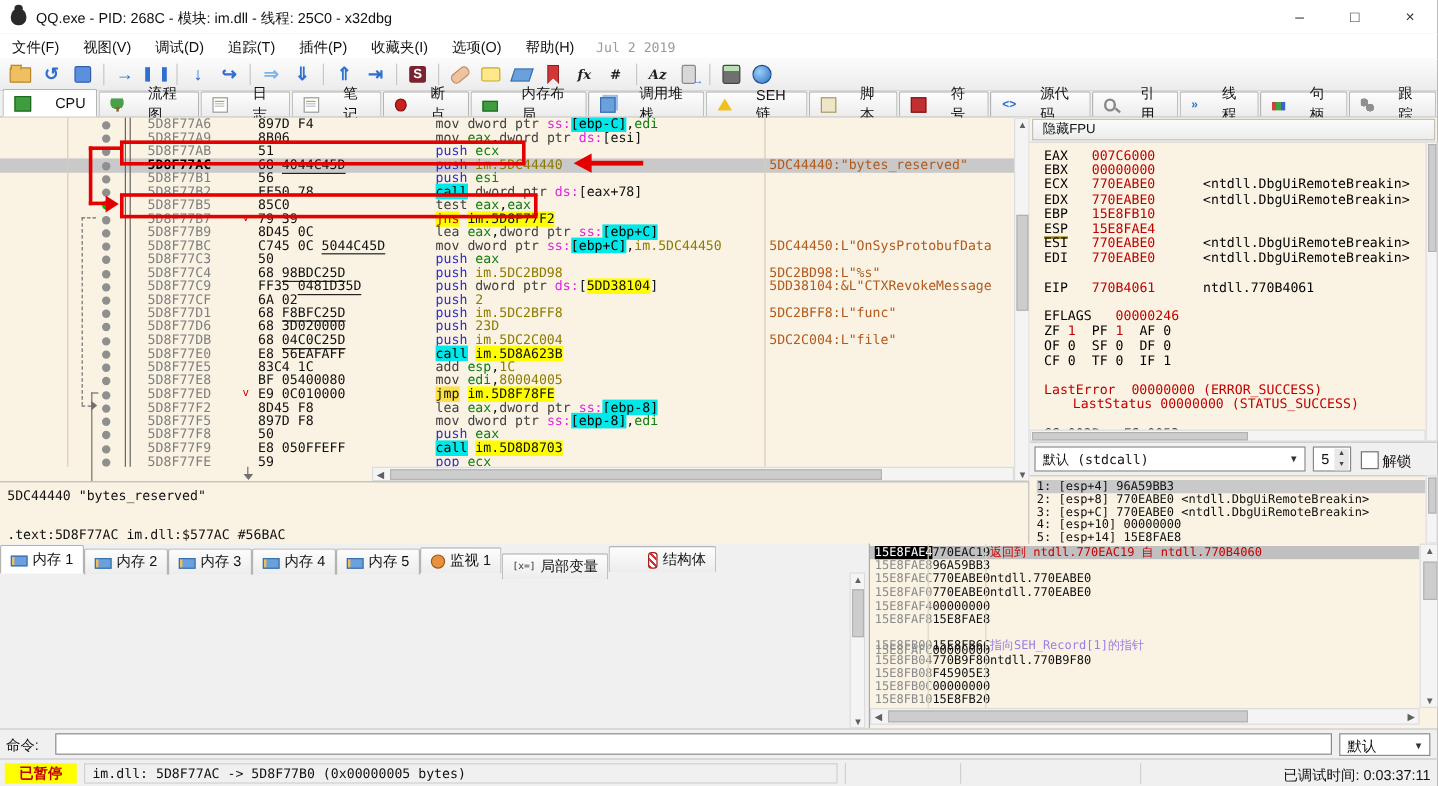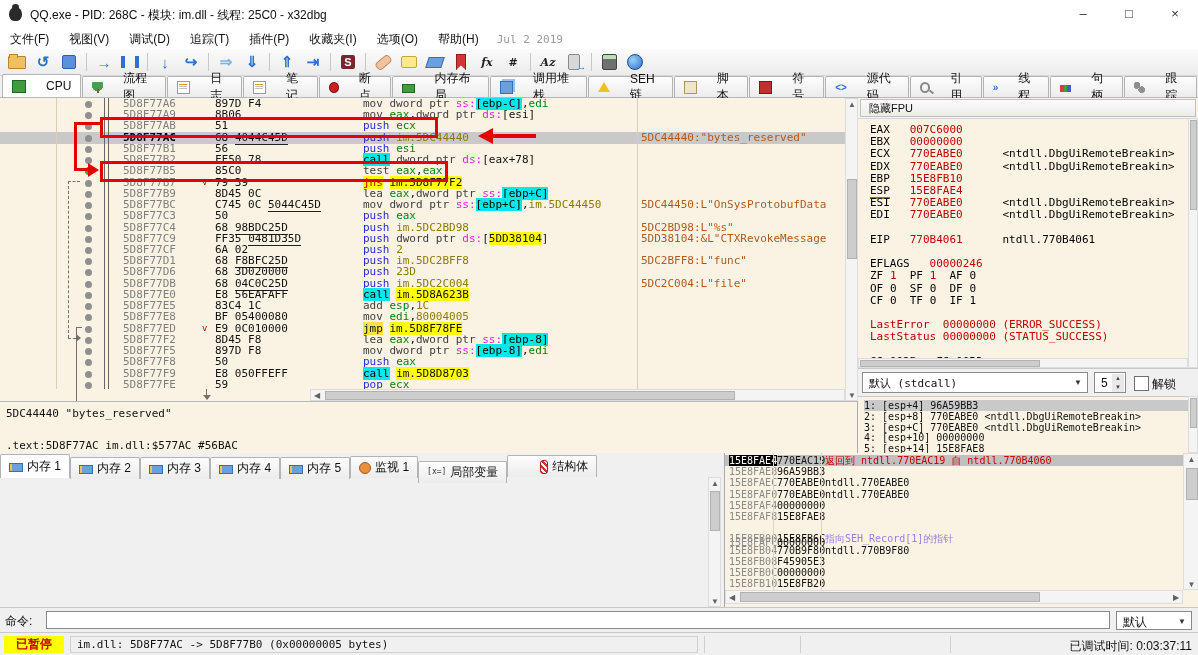--- a/index.html
+++ b/index.html
@@ -492,21 +492,21 @@
       <div class="rline" style="top: 53.8px;"><span class="rk">EBP   </span><span class="rr">15E8FB10</span></div>
       <div class="rline" style="top: 66px;"><span class="rku">ESP</span><span class="rk">   </span><span class="rr">15E8FAE4</span></div>
       <div class="rline" style="top: 78.2px;"><span class="rk">ESI   </span><span class="rr">770EABE0</span><span class="rk">      </span><span class="rk">&lt;ntdll.DbgUiRemoteBreakin&gt;</span></div>
       <div class="rline" style="top: 90.4px;"><span class="rk">EDI   </span><span class="rr">770EABE0</span><span class="rk">      </span><span class="rk">&lt;ntdll.DbgUiRemoteBreakin&gt;</span></div>
       <div class="rline" style="top: 114.8px;"><span class="rk">EIP   </span><span class="rr">770B4061</span><span class="rk">      </span><span class="rk">ntdll.770B4061</span></div>
       <div class="rline" style="top: 139.2px;"><span class="rk">EFLAGS   </span><span class="rr">00000246</span></div>
       <div class="rline" style="top: 151.4px;"><span class="rk">ZF </span><span class="rr">1</span><span class="rk">  PF </span><span class="rr">1</span><span class="rk">  AF </span><span class="rk">0</span></div>
       <div class="rline" style="top: 163.6px;"><span class="rk">OF </span><span class="rk">0</span><span class="rk">  SF </span><span class="rk">0</span><span class="rk">  DF </span><span class="rk">0</span></div>
       <div class="rline" style="top: 175.8px;"><span class="rk">CF </span><span class="rk">0</span><span class="rk">  TF </span><span class="rk">0</span><span class="rk">  IF </span><span class="rk">1</span></div>
       <div class="rline" style="top: 200.2px;"><span class="rr">LastError  00000000 (ERROR_SUCCESS)</span></div>
-      <div class="rline" style="top: 212.4px;"><span class="rr">LastStatus 00000000 (STATUS_SUCCESS)</span></div>
+      <div class="rline" style="top: 212.4px; margin-left: 24px;"><span class="rr">LastStatus 00000000 (STATUS_SUCCESS)</span></div>
       <div class="rline" style="top: 236.8px;"><span class="rk">GS 002B   FS 0053</span></div>
     </div>
   <div class="abs sb" style="left:858px;top:358px;width:330px;height:10px">
     <div class="abs sbt" style="left:1px;top:1px;width:180px;height:7px"></div>
   </div>
   <div class="abs sb" style="left:1188px;top:118px;width:10px;height:250px">
     <div class="abs sbt" style="left:1px;top:1px;width:7px;height:90px"></div>
   </div>
   <div id="ccrow" class="abs">
     <div class="combo abs" style="left:4px;top:3px;width:226px;height:21px">

